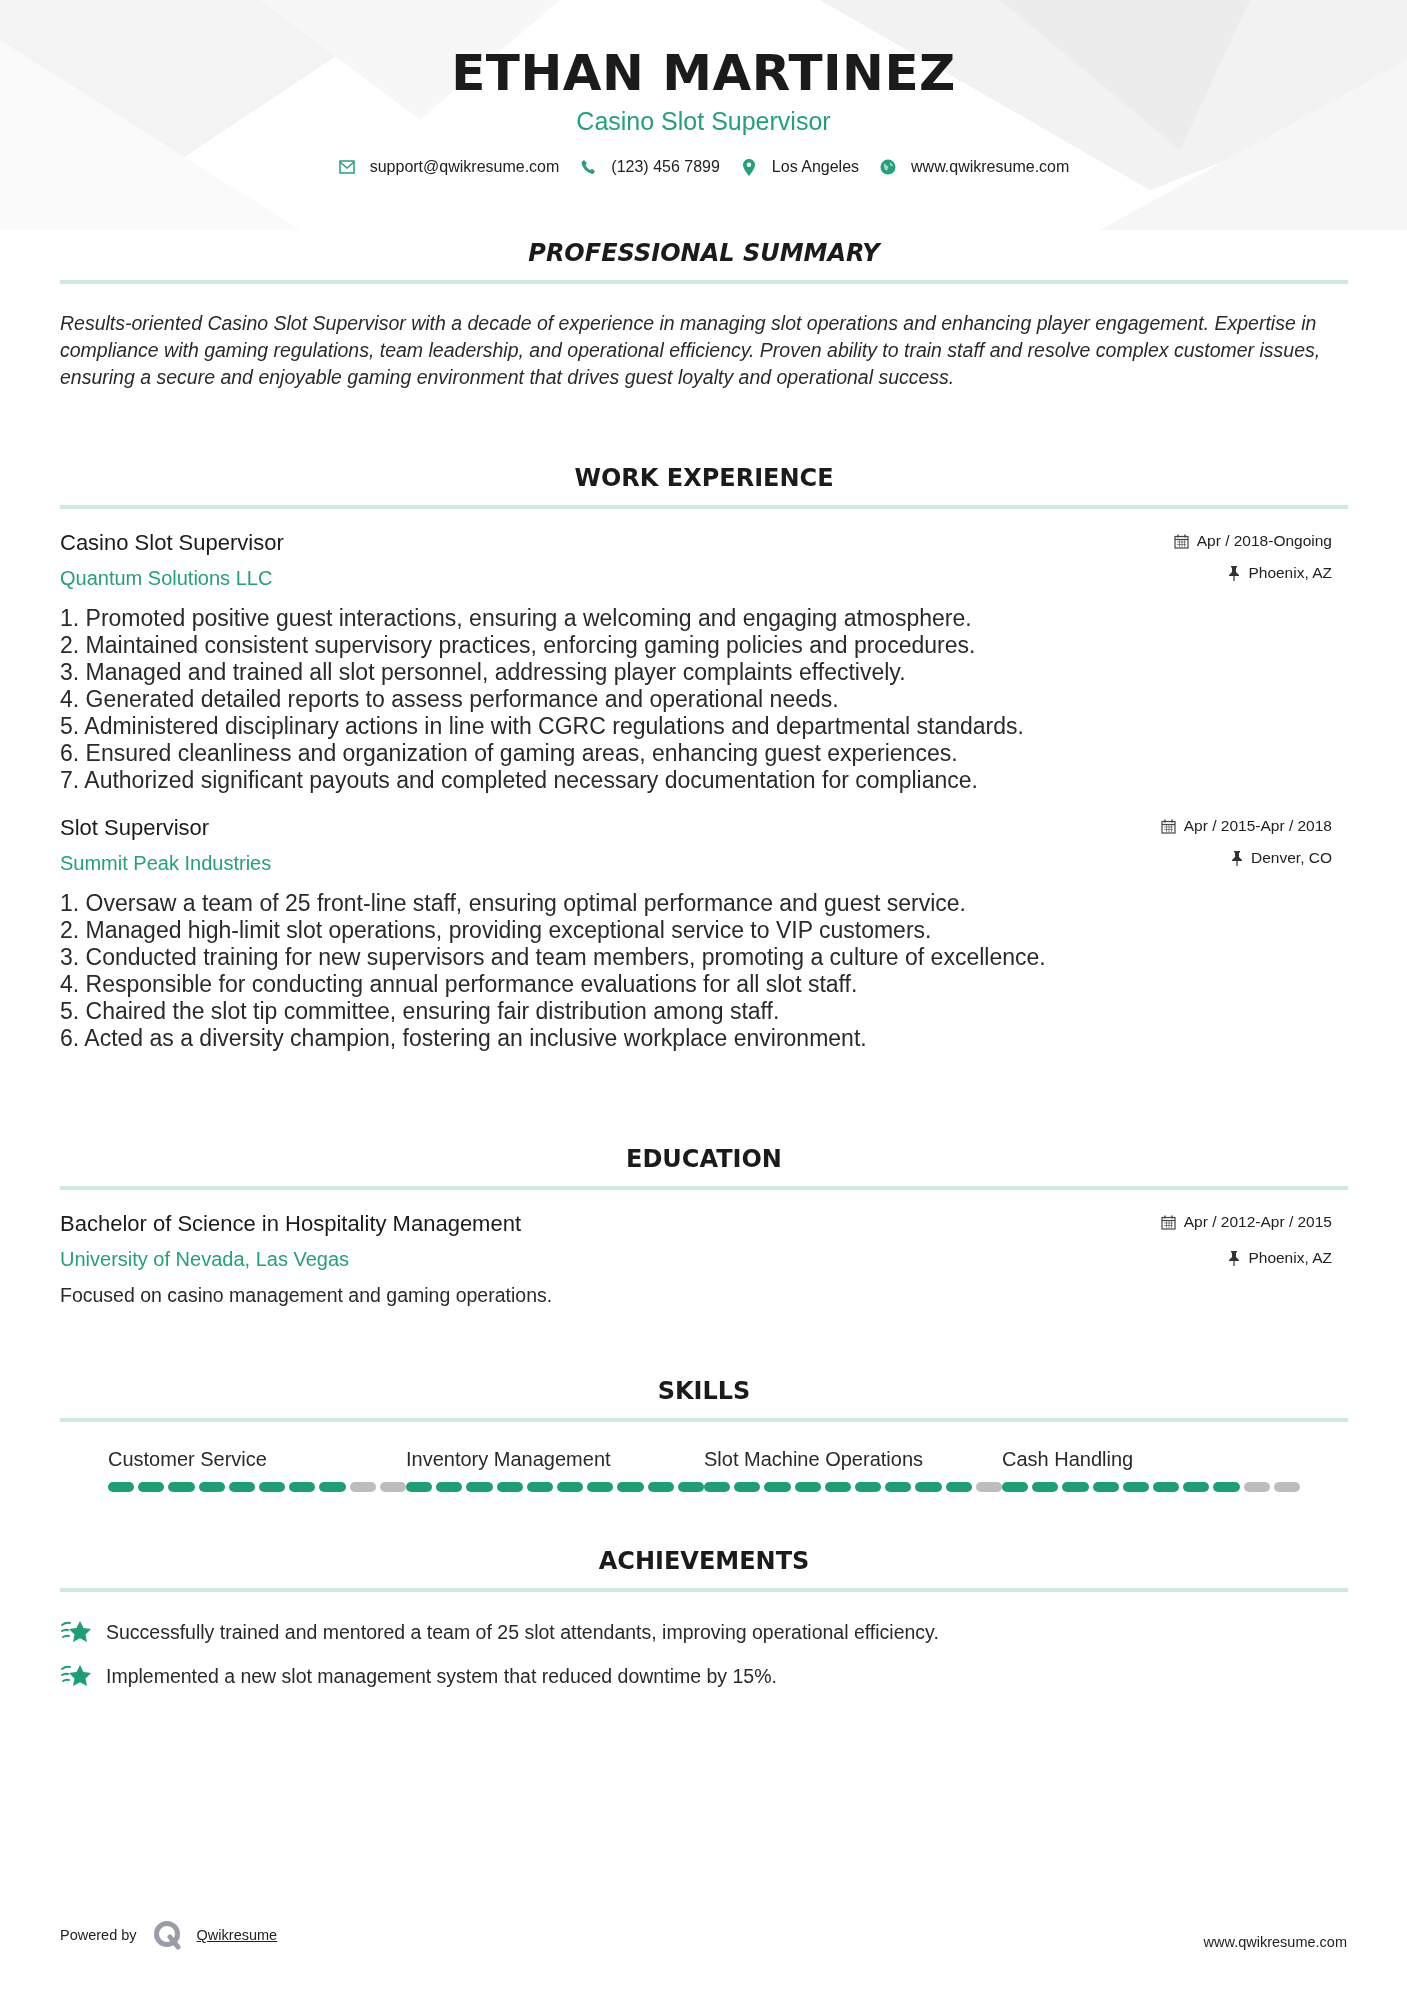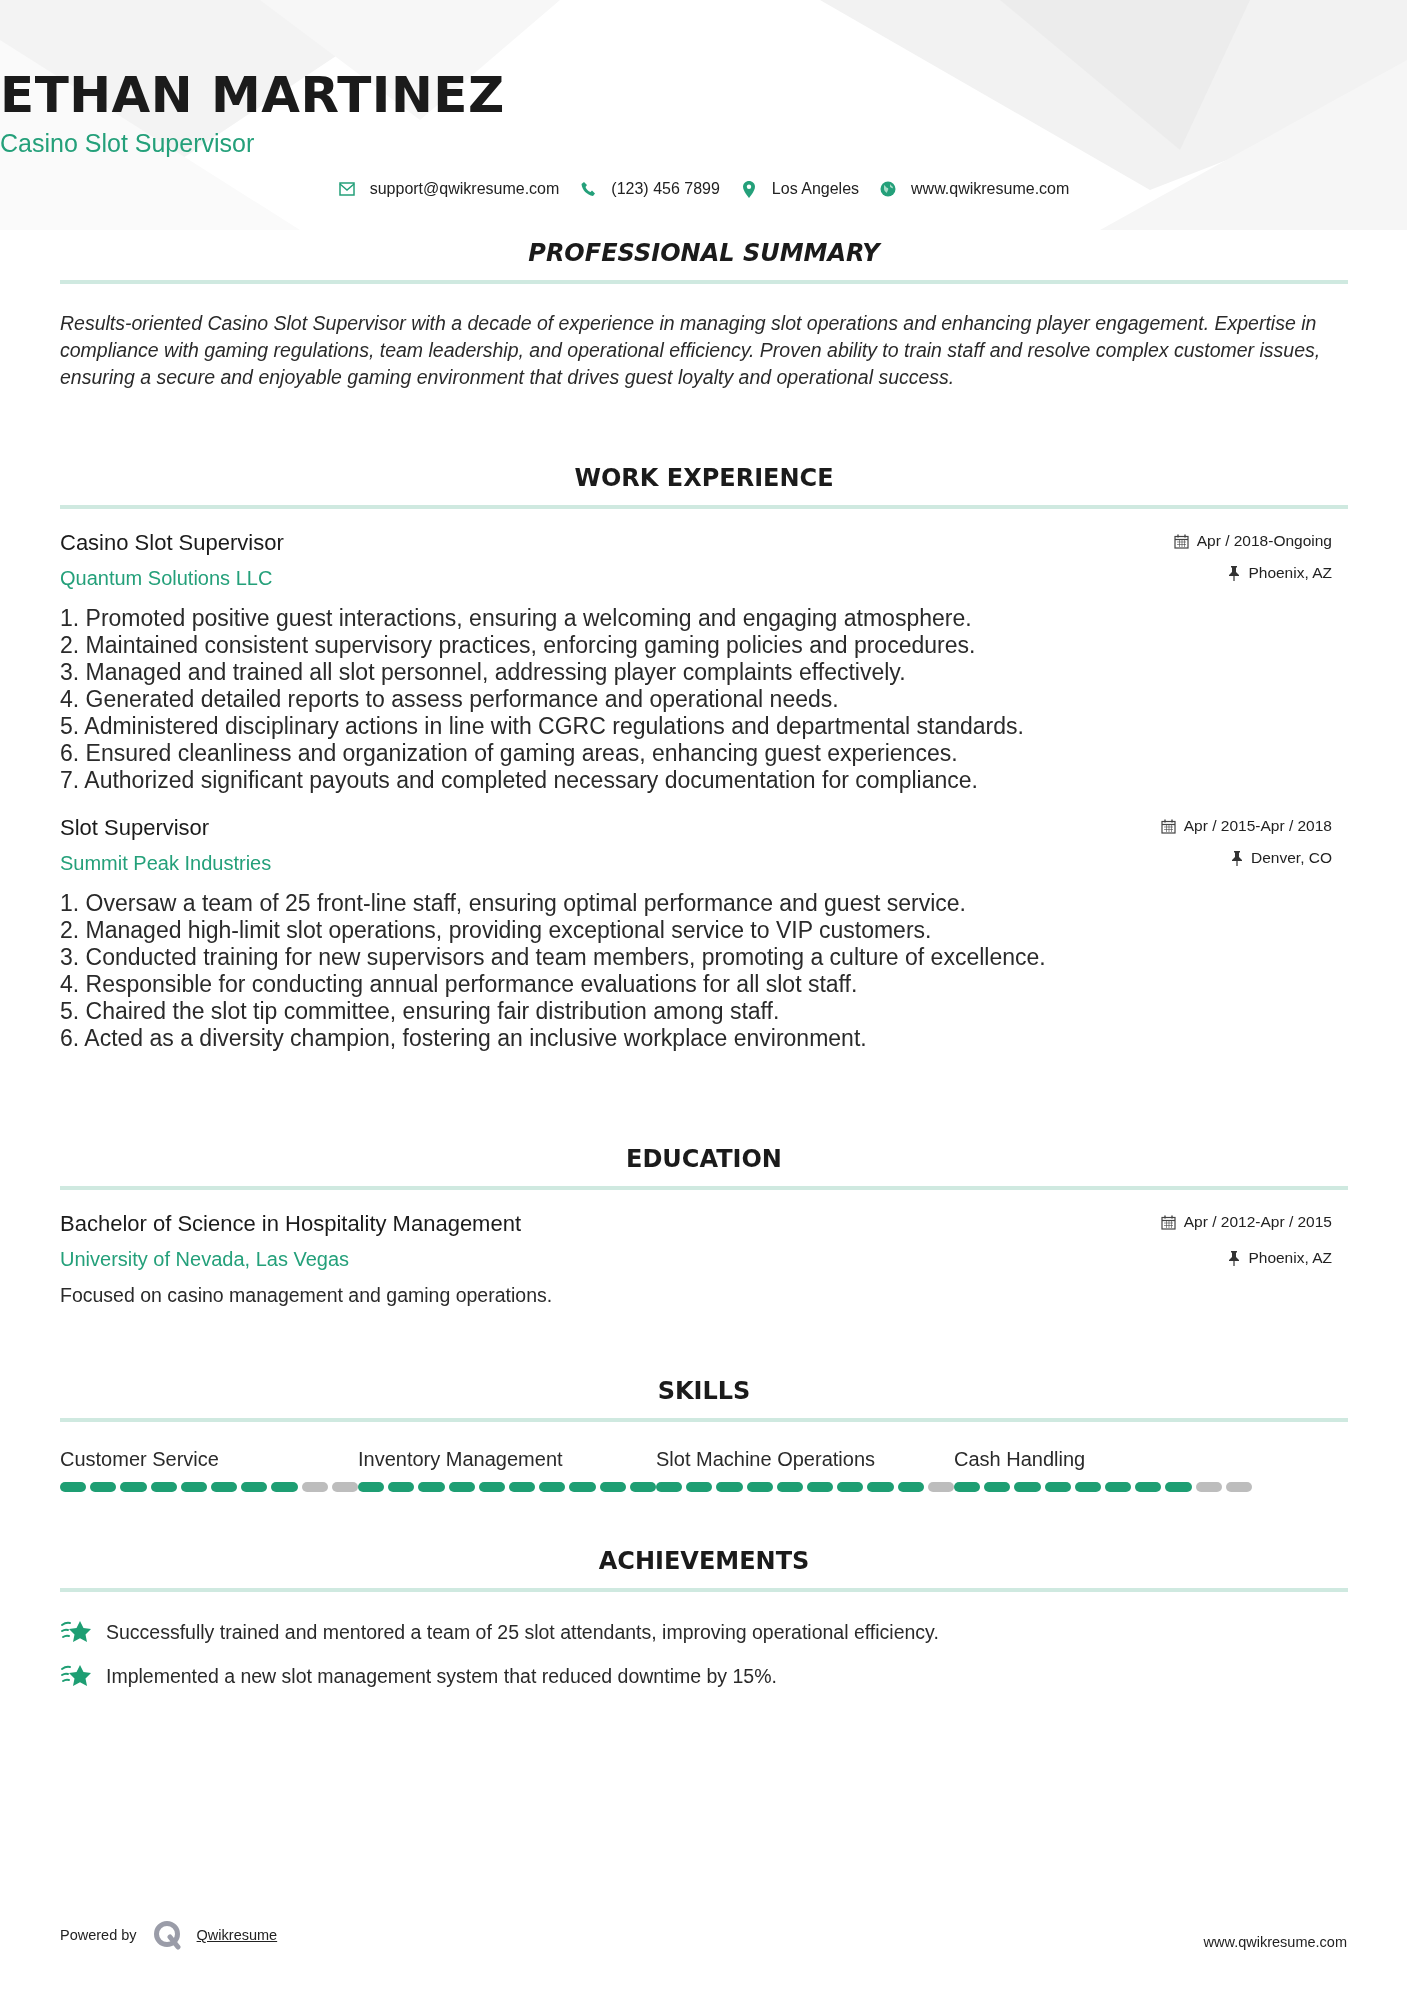--- a/index.html
+++ b/index.html
@@ -3,21 +3,21 @@
   <meta charset="utf-8">
   <style>
     * { box-sizing: border-box; margin: 0; padding: 0; }
     html, body { width: 1407px; height: 1990px; background: #ffffff; }
     body { font-family: "Liberation Sans", sans-serif; color: #222; position: relative; overflow: hidden; }
 
     .bg-shapes { position: absolute; left: 0; top: 0; width: 1407px; height: 230px; z-index: 0; }
 
     .page { position: relative; z-index: 1; width: 1407px; height: 1990px; }
 
-    .header { text-align: left; padding-top: 64px; }
+    .header { text-align: center; padding-top: 42px; }
     .name { font-family: "DejaVu Sans", sans-serif; font-weight: bold; font-size: 50px; letter-spacing: 0.5px; color: #1b1b1b; line-height: 62px; }
     .title { color: #24a07a; font-size: 25px; margin-top: 2px; line-height: 30px; }
     .contacts { display: flex; justify-content: center; align-items: center; gap: 0; margin-top: 22px; font-size: 16px; color: #222; }
     .contact { display: flex; align-items: center; margin: 0 10px; }
     .contact .ico { width: 18px; height: 18px; margin-right: 14px; display: inline-flex; align-items: center; justify-content: center; }
     .contact .ico svg { display: block; }
 
     .section { position: absolute; left: 60px; width: 1288px; }
     .sec-title { text-align: center; font-family: "DejaVu Sans", sans-serif; font-weight: bold; font-size: 24px; color: #1b1b1b; line-height: 30px; }
     .sec-rule { height: 4px; background: #cfe9e0; margin-top: 12px; }
@@ -27,21 +27,21 @@
     .job { position: relative; }
     .job-title { font-size: 22px; color: #1b1b1b; line-height: 28px; }
     .company { font-size: 20px; color: #24a07a; margin-top: 8px; line-height: 26px; }
     .meta { position: absolute; right: 16px; top: 0; text-align: right; font-size: 15.5px; color: #222; }
     .meta-row { display: flex; justify-content: flex-end; align-items: center; height: 24px; }
     .meta-row + .meta-row { margin-top: 8px; }
     .meta-row .mico { margin-right: 8px; display: inline-flex; }
     .bullets { list-style: none; margin-top: 14px; }
     .bullets li { font-size: 23px; line-height: 27px; color: #2a2a2a; }
 
-    .skills { display: flex; justify-content: flex-start; margin-top: 24px; }
+    .skills { display: flex; justify-content: center; margin-top: 24px; }
     .skill { width: 298px; }
     .skill-name { font-size: 20px; color: #2a2a2a; line-height: 26px; }
     .skill-bar { display: flex; gap: 4px; margin-top: 10px; }
     .seg { flex: 1; height: 10px; border-radius: 5px; background: #bdbdbd; }
     .seg.on { background: #1e9e73; }
 
     .ach-list { margin-top: 18px; }
     .ach { display: flex; align-items: center; height: 44px; }
     .ach .aico { width: 32px; height: 28px; margin-right: 14px; display: inline-flex; }
     .ach-text { font-size: 19.5px; color: #2a2a2a; }

